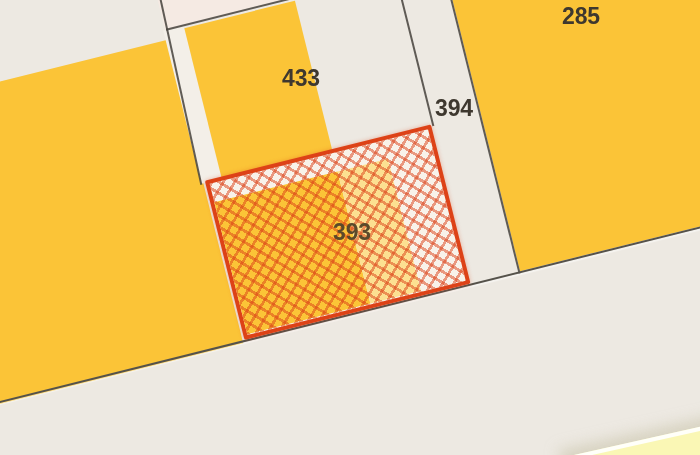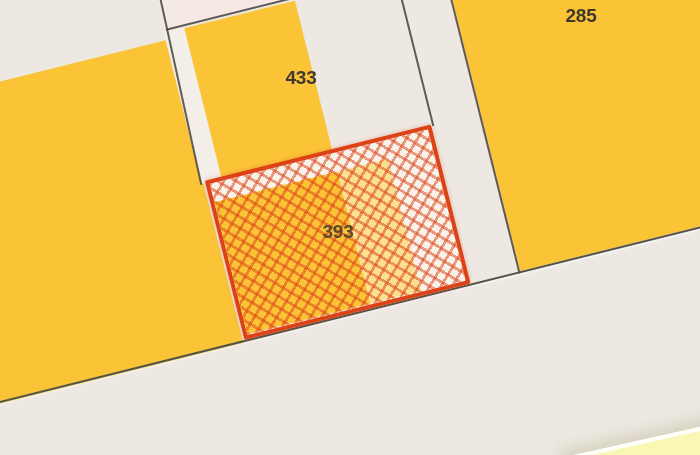--- a/index.html
+++ b/index.html
@@ -61,26 +61,26 @@
   .road-band{
     position:absolute;left:556px;top:459px;width:240px;height:70px;
     background:var(--road-fill);
     border-top:4px solid rgba(255,255,255,.92);
     transform:rotate(-12.6deg);transform-origin:top left;
     box-shadow:0 -12px 14px -4px rgba(202,196,172,.6);
   }
   
   .plabel{
     position:absolute;width:56px;margin-left:-28px;height:24px;line-height:24px;
-    text-align:center;font-size:19px;font-weight:700;letter-spacing:-.2px;
+    text-align:center;font-size:23px;font-weight:700;letter-spacing:-.2px;
     color:var(--label);user-select:none;
   }
   .plabel.sel-label{color:var(--label-sel);}
   .lbl-392{left:301px;top:66px;}
-  .lbl-393{left:338px;top:220px;}
+  .lbl-393{left:352px;top:220px;}
   .lbl-394{left:454px;top:96px;}
   .lbl-285{left:581px;top:4px;}
 </style>
 </head>
 <body>
 
 <div class="map">
 
   <div class="road-band"></div>
 
@@ -100,15 +100,16 @@
 
     <div class="sel">
       <div class="under u-yellow"></div>
       <div class="under u-pale"></div>
       <div class="hatch"></div>
     </div>
   </div>
 
   <div class="plabel lbl-392">433</div>
   <div class="plabel lbl-393 sel-label">393</div>
+  <div class="plabel lbl-394">394</div>
   <div class="plabel lbl-285">285</div>
 
 </div>
 
 </body></html>

